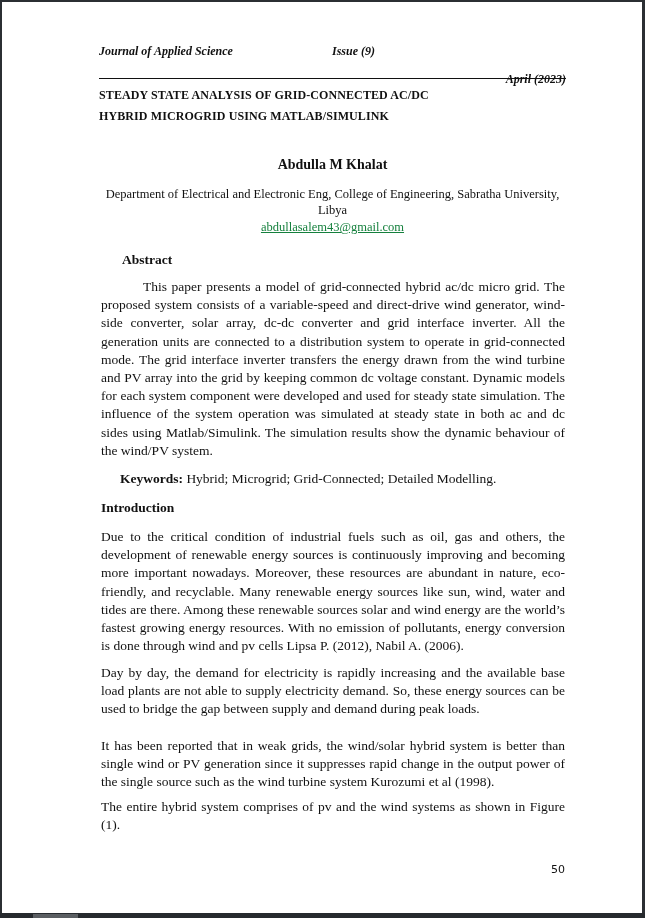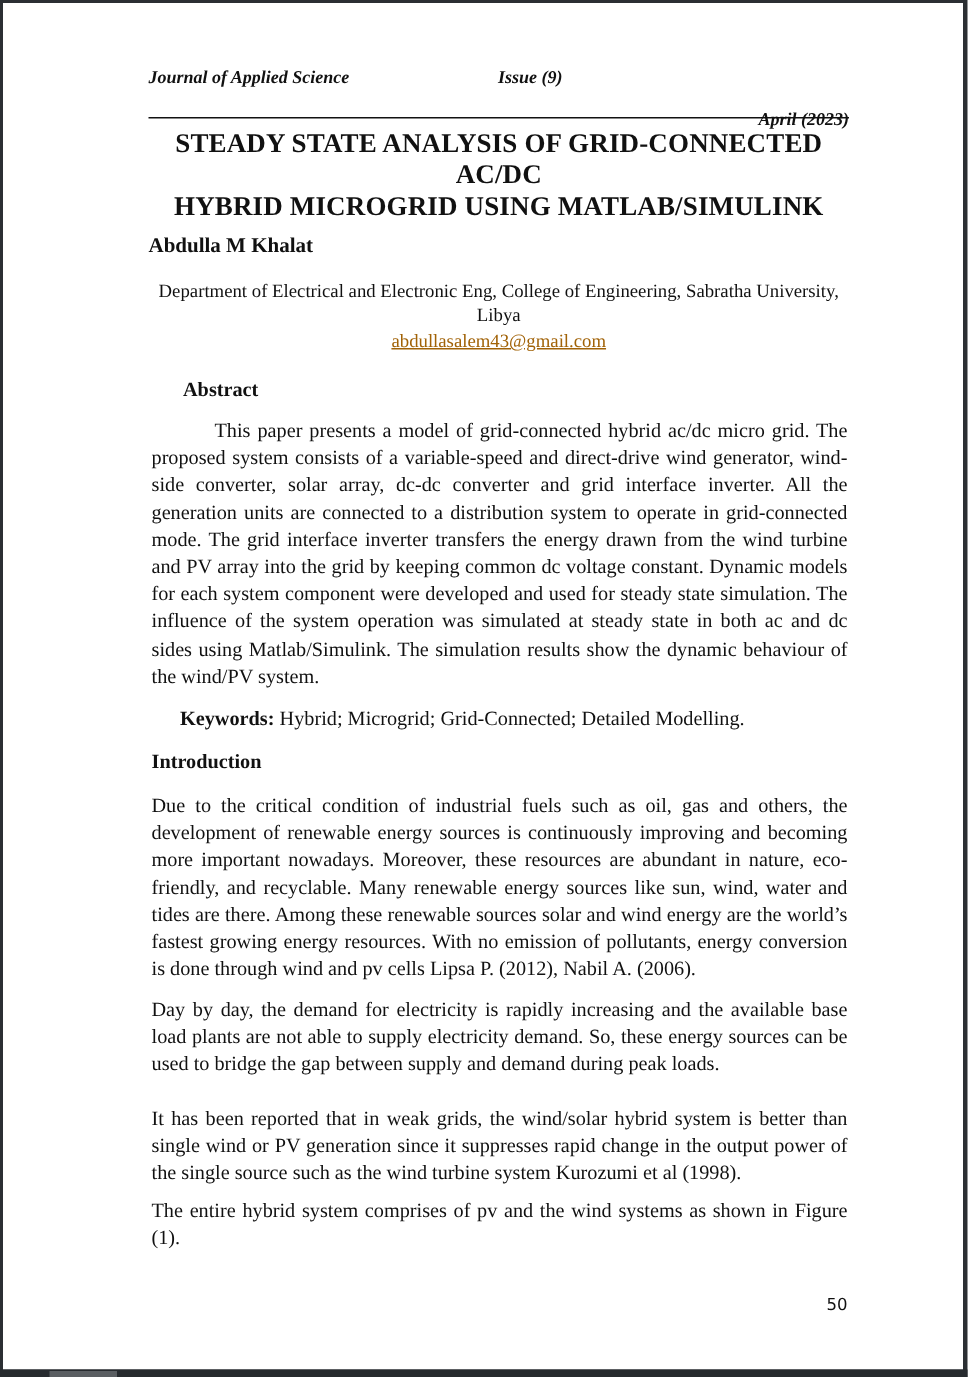--- a/index.html
+++ b/index.html
@@ -27,36 +27,36 @@
     border-bottom: 1px solid #111;
     font-style: italic; font-weight: bold; font-size: 12px; line-height: 15px;
     padding-bottom: 19px;
   }
   .header .left { position: absolute; left: 0; top: 0; }
   .header .center { position: absolute; left: 233px; top: 0; }
   .header .right { position: absolute; right: 0; top: 0; margin-top: 28px; }
   .header-spacer { height: 15px; }
   .title {
     position: absolute; left: 97px; top: 83px; width: 467px;
-    text-align: center; font-weight: bold; font-size: 18px; line-height: 21px;
+    text-align: left; font-weight: bold; font-size: 12px; line-height: 21px;
     letter-spacing: 0.1px;
   }
   .author {
     position: absolute; left: 97px; top: 154px; width: 467px;
-    font-weight: bold; font-size: 14px; line-height: 18px;
+    text-align: center; font-weight: bold; font-size: 14px; line-height: 18px;
   }
   .affiliation {
     position: absolute; left: 97px; top: 184px; width: 467px;
     text-align: center; font-size: 12.5px; line-height: 16px;
   }
   .email {
     position: absolute; left: 97px; top: 217px; width: 467px;
     text-align: center; font-size: 12.5px; line-height: 16px;
   }
-  .email a { color: #a16207; text-decoration: underline; }
+  .email a { color: #15803d; text-decoration: underline; }
   .heading {
     position: absolute; left: 99px; font-weight: bold; font-size: 13.5px; line-height: 18px;
   }
   .para {
     position: absolute; left: 99px; width: 464px;
     font-size: 13.5px; line-height: 18.2px; text-align: justify;
   }
   .para.indent { text-indent: 42px; }
   .keywords {
     position: absolute; left: 99px; top: 468px; width: 464px;

